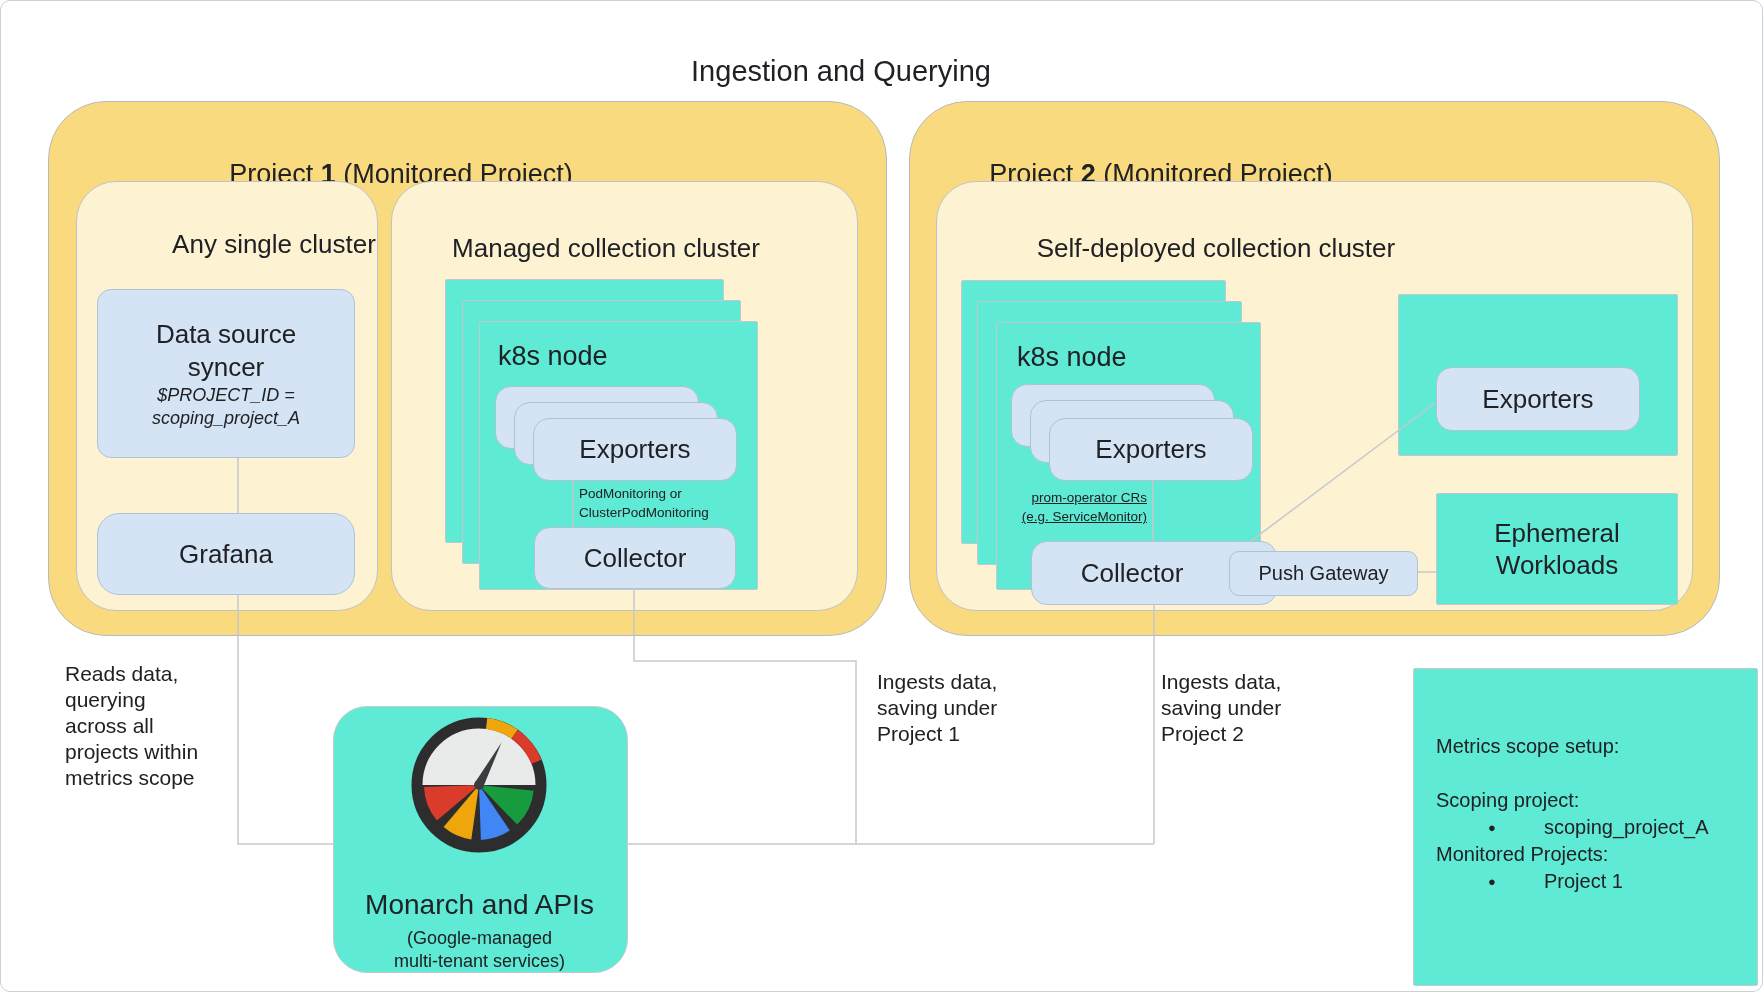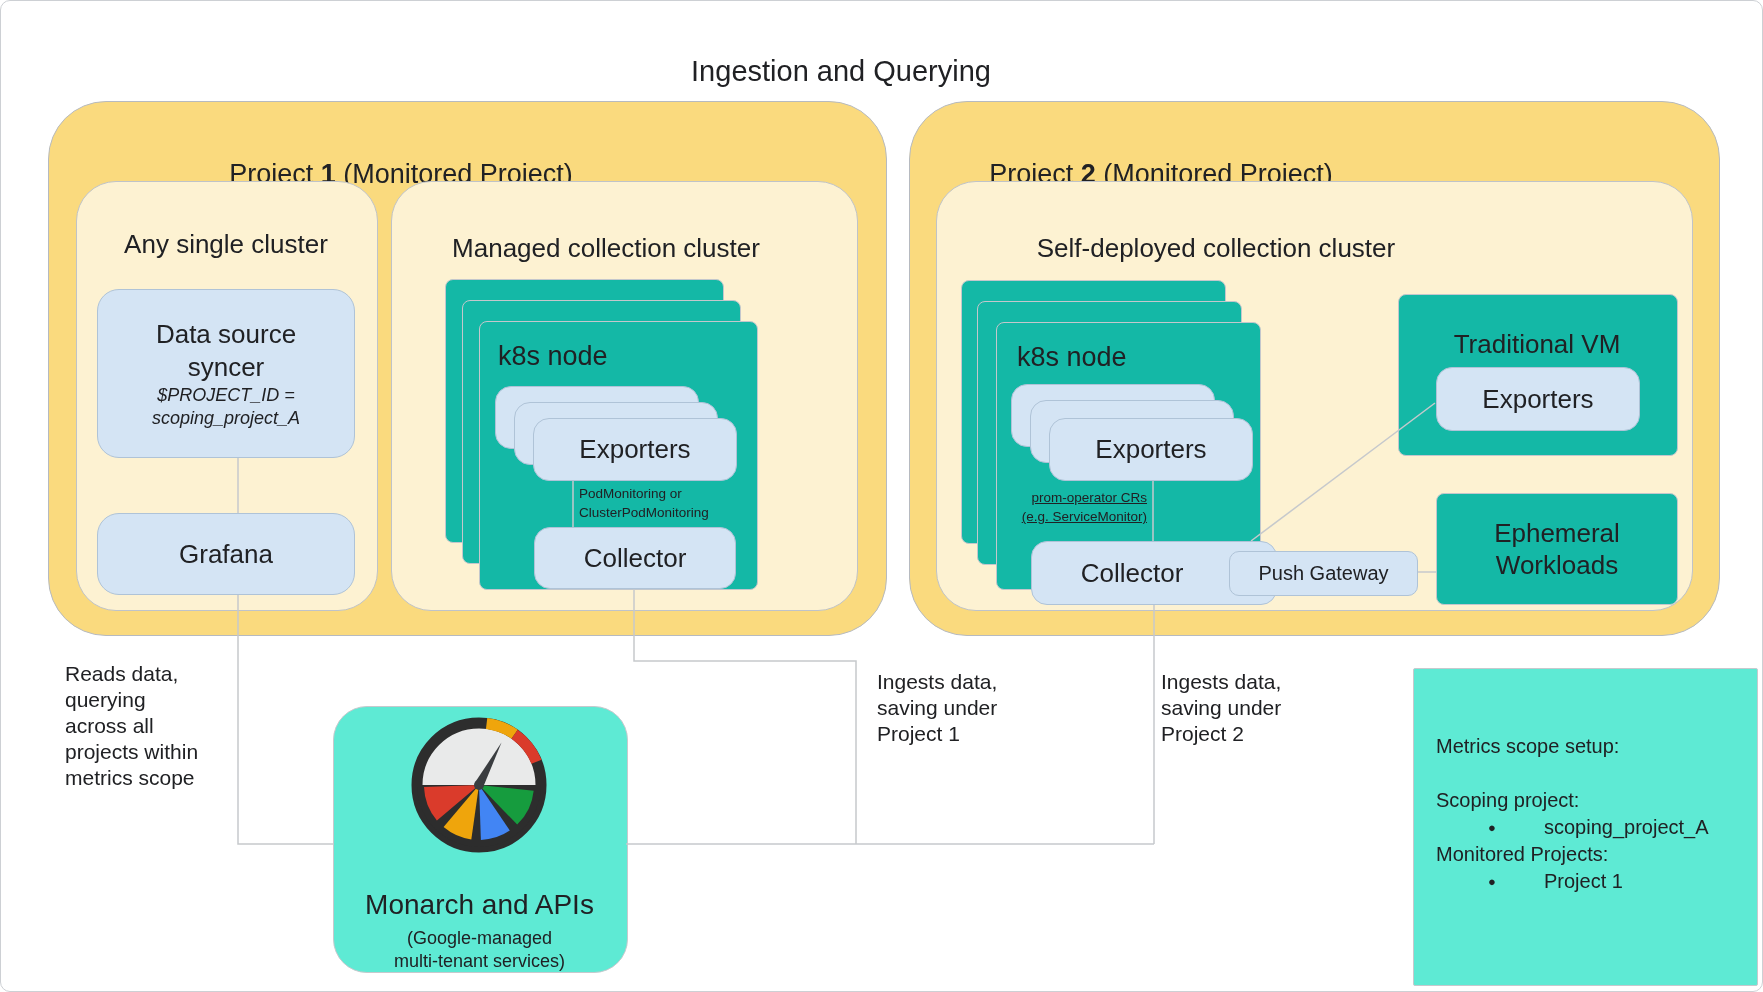--- a/index.html
+++ b/index.html
@@ -10,21 +10,21 @@
   }
   .abs{position:absolute;}
   .ctr{text-align:center;margin-top:20px;}
   .z1{z-index:1;}
   .z2{z-index:2;}
   .z3{z-index:3;}
   .yellow-outer{background:#fada7e;border:1.5px solid #b6bac0;border-radius:58px;}
   .cream{background:#fdf2d2;border:1.5px solid #bfc3c8;border-radius:40px;}
   .bluebox{background:#d4e4f4;border:1.5px solid #afc3d7;border-radius:16px;
     display:flex;align-items:center;justify-content:center;flex-direction:column;}
-  .card{background:#14b8a6;border:1.5px solid #c3c7cc;border-radius:8px;}
+  .card{background:#5eead4;border:1.5px solid #c3c7cc;border-radius:2px;}
   .panel{background:#5eead4;border:1.5px solid #c6c9cd;}
   .diagram-title{font-size:29px;}
   .proj-title{font-size:27px;}
   .proj-title .b{font-weight:700;}
   .cluster-title{font-size:26px;}
   .node-label{font-size:27px;}
   .comp-label{font-size:26px;}
   .small-note{font-size:13.5px;line-height:19px;}
   .annot{font-size:21px;line-height:26px;}
   .param{font-style:italic;font-size:18px;line-height:23px;}
@@ -39,23 +39,23 @@
 <body>
 
 <div id="canvas">
 
   <div class="abs ctr diagram-title" style="left:0;top:34px;width:1680px;">Ingestion and Querying</div>
 
   <div class="abs yellow-outer" style="left:47px;top:100px;width:837px;height:533px;"></div>
   <div class="abs ctr proj-title" style="left:100px;top:138px;width:600px;"><span>Project </span><span class="b">1</span><span> (Monitored Project)</span></div>
 
   <div class="abs cream" style="left:75px;top:180px;width:300px;height:428px;"></div>
-  <div class="abs ctr cluster-title" style="left:75px;top:208px;width:300px;">Any single cluster</div>
+  <div class="abs ctr cluster-title" style="left:75px;top:208px;width:300px;padding-left:48px;">Any single cluster</div>
 
-  <div class="abs bluebox z2" style="left:96px;top:288px;width:256px;height:167px;border-radius:22px;">
+  <div class="abs bluebox z2" style="left:96px;top:288px;width:256px;height:167px;border-radius:14px;">
     <div class="comp-label" style="line-height:33px;">Data source</div>
     <div class="comp-label" style="line-height:33px;">syncer</div>
     <div class="param">$PROJECT_ID =</div>
     <div class="param">scoping_project_A</div>
   </div>
 
   <div class="abs bluebox z2 comp-label" style="left:96px;top:512px;width:256px;height:80px;border-radius:22px;">Grafana</div>
 
   <div class="abs cream" style="left:390px;top:180px;width:465px;height:428px;"></div>
   <div class="abs ctr cluster-title" style="left:385px;top:212px;width:440px;">Managed collection cluster</div>
@@ -95,21 +95,20 @@
     <div>prom-operator CRs</div>
     <div>(e.g. ServiceMonitor)</div>
   </div>
 
   <div class="abs bluebox z2 comp-label" style="left:1030px;top:540px;width:244px;height:62px;padding-right:0;">
     <span style="margin-right:44px;">Collector</span>
   </div>
   <div class="abs bluebox z3" style="left:1228px;top:550px;width:187px;height:43px;border-radius:10px;font-size:20px;">Push Gateway</div>
 
   <div class="abs card" style="left:1397px;top:293px;width:278px;height:160px;"></div>
-  <div class="abs ctr comp-label" style="left:1397px;top:308px;width:278px;">Traditional VM</div>
   <div class="abs bluebox z2 comp-label" style="left:1435px;top:366px;width:202px;height:62px;">Exporters</div>
 
   <div class="abs card" style="left:1435px;top:492px;width:240px;height:110px;display:flex;flex-direction:column;align-items:center;justify-content:center;">
     <div class="comp-label" style="line-height:32px;">Ephemeral</div>
     <div class="comp-label" style="line-height:32px;">Workloads</div>
   </div>
 
   <div class="abs panel" style="left:332px;top:705px;width:293px;height:265px;border-radius:34px;"></div>
   <svg class="abs" style="left:408px;top:714px;" width="140" height="140" viewBox="0 0 140 140">
     <circle cx="70" cy="70" r="62" fill="#e9eaea" stroke="#2d2d2d" stroke-width="11"></circle>

